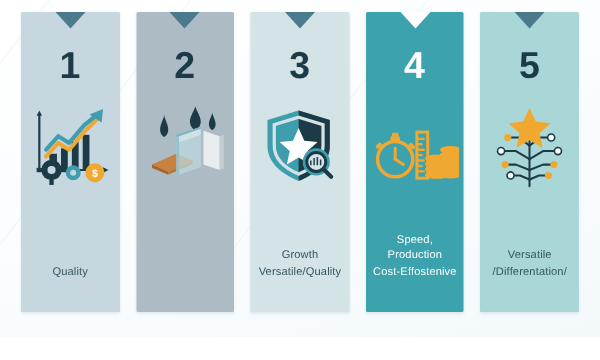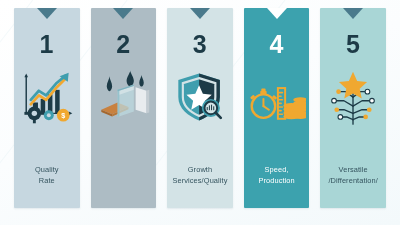--- a/index.html
+++ b/index.html
@@ -116,21 +116,20 @@
             <circle cx="0" cy="0" r="2.2" fill="#c6d7e0"></circle>
           </g>
           <g transform="translate(50,50)">
             <circle cx="0" cy="0" r="7" fill="#f0a830"></circle>
             <text x="0" y="3.2" font-size="8" font-family="Liberation Sans, sans-serif" font-weight="bold" fill="#ffffff" text-anchor="middle">$</text>
           </g>
         </svg>
       </div>
       <div class="caption">
         <span>Quality</span>
-        <span class="l2">Rate</span>
       </div>
     </div>
 
     <div class="col" style="background: rgb(173, 188, 196);">
       <div class="notch"></div>
       <div class="num">2</div>
       <div class="icon-wrap">
         <svg viewBox="0 0 64 62">
           <path d="M14,18 C14,14 17,10 17,7 C17,10 20,14 20,18 C20,21.5 17.6,23.5 17,23.5 C16.4,23.5 14,21.5 14,18 Z" fill="#1d3b47"></path>
           <path d="M36,12 C36,8 40,3 40,0.5 C40,3 44,8 44,12 C44,16 41,18.5 40,18.5 C39,18.5 36,16 36,12 Z" fill="#1d3b47"></path>
@@ -166,21 +165,21 @@
               <line x1="0.8" y1="2.5" x2="0.8" y2="-3.6"></line>
               <line x1="3.2" y1="2.5" x2="3.2" y2="-1.8"></line>
             </g>
             <circle cx="0" cy="0" r="7" fill="none" stroke="#1d3b47" stroke-width="2.2"></circle>
             <line x1="5.4" y1="5.4" x2="11" y2="11" stroke="#1d3b47" stroke-width="3" stroke-linecap="round"></line>
           </g>
         </svg>
       </div>
       <div class="caption">
         <span>Growth</span>
-        <span class="l2">Services/Quality</span>
+        <span class="l2">Versatile/Quality</span>
       </div>
     </div>
 
     <div class="col featured" style="background: rgb(60, 162, 174);">
       <div class="notch"></div>
       <div class="num">4</div>
       <div class="icon-wrap">
         <svg viewBox="0 0 64 62">
           <g stroke="#f0a830" fill="none" stroke-width="2.6">
             <circle cx="17" cy="40" r="13"></circle>
@@ -218,20 +217,21 @@
             <ellipse cx="58" cy="47.8" rx="8" ry="2.8" fill="#f0a830"></ellipse>
             <ellipse cx="58" cy="44.1" rx="8" ry="2.8" fill="#f0a830"></ellipse>
             <ellipse cx="58" cy="40.4" rx="8" ry="2.8" fill="#f0a830"></ellipse>
             <ellipse cx="58" cy="36.7" rx="8" ry="2.8" fill="#f0a830"></ellipse>
             <ellipse cx="58" cy="33" rx="8" ry="2.8" fill="#f0a830"></ellipse>
           </g>
         </svg>
       </div>
       <div class="caption">
         <span>Speed, Production</span>
+        <span class="l2">Cost-Effostenive</span>
       </div>
     </div>
 
     <div class="col" style="background: rgb(169, 214, 214);">
       <div class="notch"></div>
       <div class="num">5</div>
       <div class="icon-wrap">
         <svg viewBox="0 0 64 62">
           <g stroke="#1d3b47" stroke-width="1.5" fill="none" stroke-linecap="round" stroke-linejoin="round">
             <line x1="32" y1="18" x2="32" y2="60"></line>

